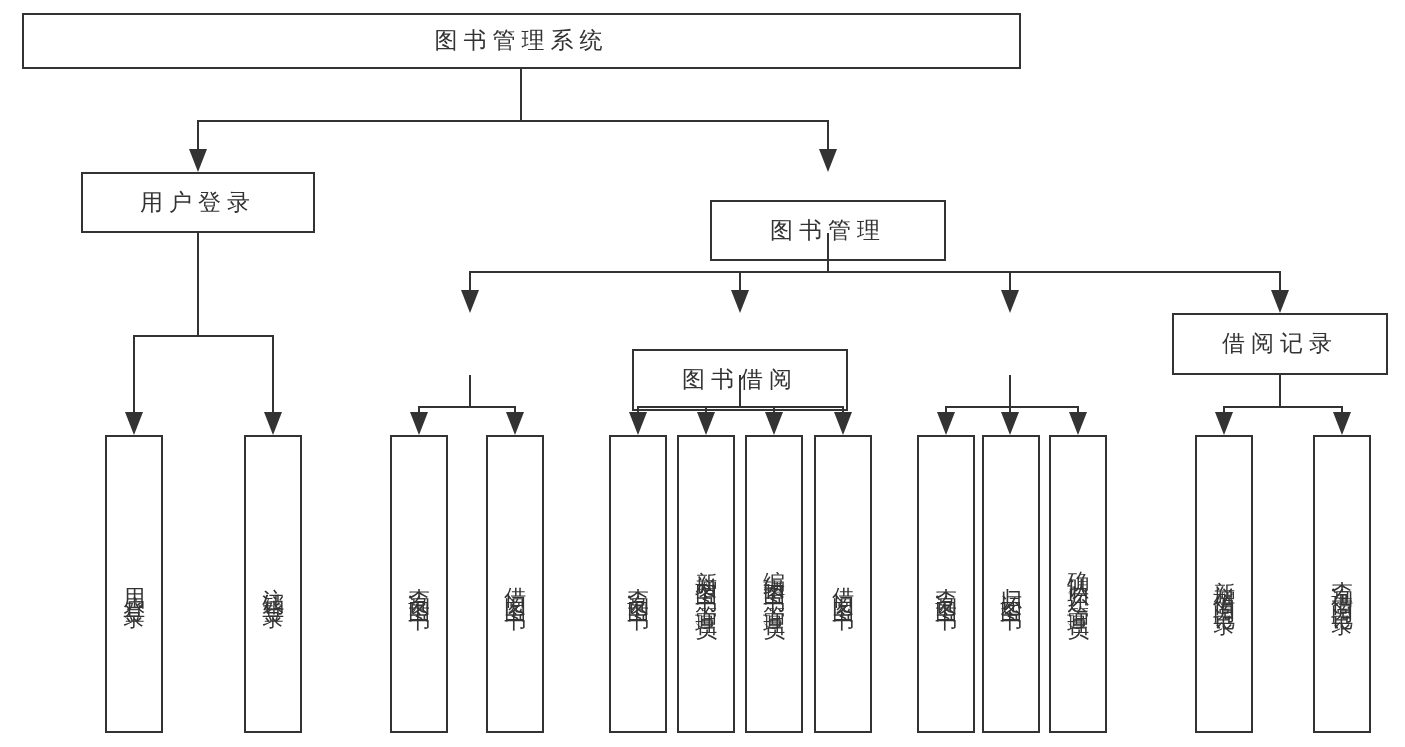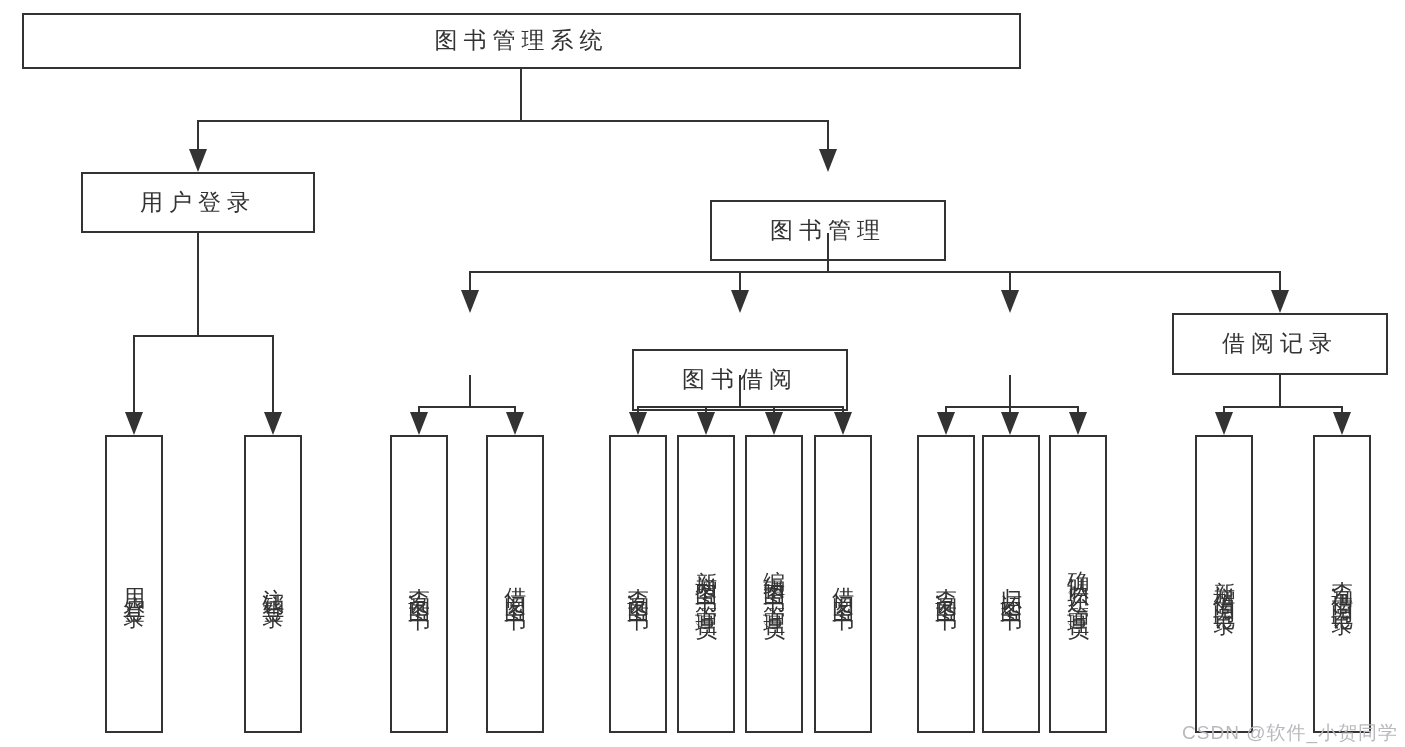--- a/index.html
+++ b/index.html
@@ -90,21 +90,20 @@
   <div class="box leaf" style="left:745px; top:435px; width:58px; height:298px;">编辑图书（管理员）</div>
   <div class="box leaf" style="left:814px; top:435px; width:58px; height:298px;">借阅图书</div>
 
   <div class="box leaf" style="left:917px; top:435px; width:58px; height:298px;">查询图书</div>
   <div class="box leaf" style="left:982px; top:435px; width:58px; height:298px;">归还图书</div>
   <div class="box leaf" style="left:1049px; top:435px; width:58px; height:298px;">确认归还（管理员）</div>
 
   <div class="box leaf" style="left:1195px; top:435px; width:58px; height:298px;">新增借阅记录</div>
   <div class="box leaf" style="left:1313px; top:435px; width:58px; height:298px;">查询借阅记录</div>
 
-  <div class="watermark">CSDN @软件_小贺同学</div>
 <div class="vline" style="left: 520px; top: 69px; height: 53px; background: rgb(51, 51, 51);"></div>
     <div class="vline" style="left: 197px; top: 120px; height: 31px; background: rgb(51, 51, 51);"></div>
     <div class="vline" style="left: 827px; top: 120px; height: 31px; background: rgb(51, 51, 51);"></div>
     <div class="vline" style="left: 197px; top: 233px; height: 104px; background: rgb(51, 51, 51);"></div>
     <div class="vline" style="left: 133px; top: 335px; height: 78px; background: rgb(51, 51, 51);"></div>
     <div class="vline" style="left: 272px; top: 335px; height: 78px; background: rgb(51, 51, 51);"></div>
     <div class="vline" style="left: 827px; top: 233px; height: 40px; background: rgb(51, 51, 51);"></div>
     <div class="vline" style="left: 469px; top: 271px; height: 20px; background: rgb(51, 51, 51);"></div>
     <div class="vline" style="left: 739px; top: 271px; height: 20px; background: rgb(51, 51, 51);"></div>
     <div class="vline" style="left: 1009px; top: 271px; height: 20px; background: rgb(51, 51, 51);"></div>

